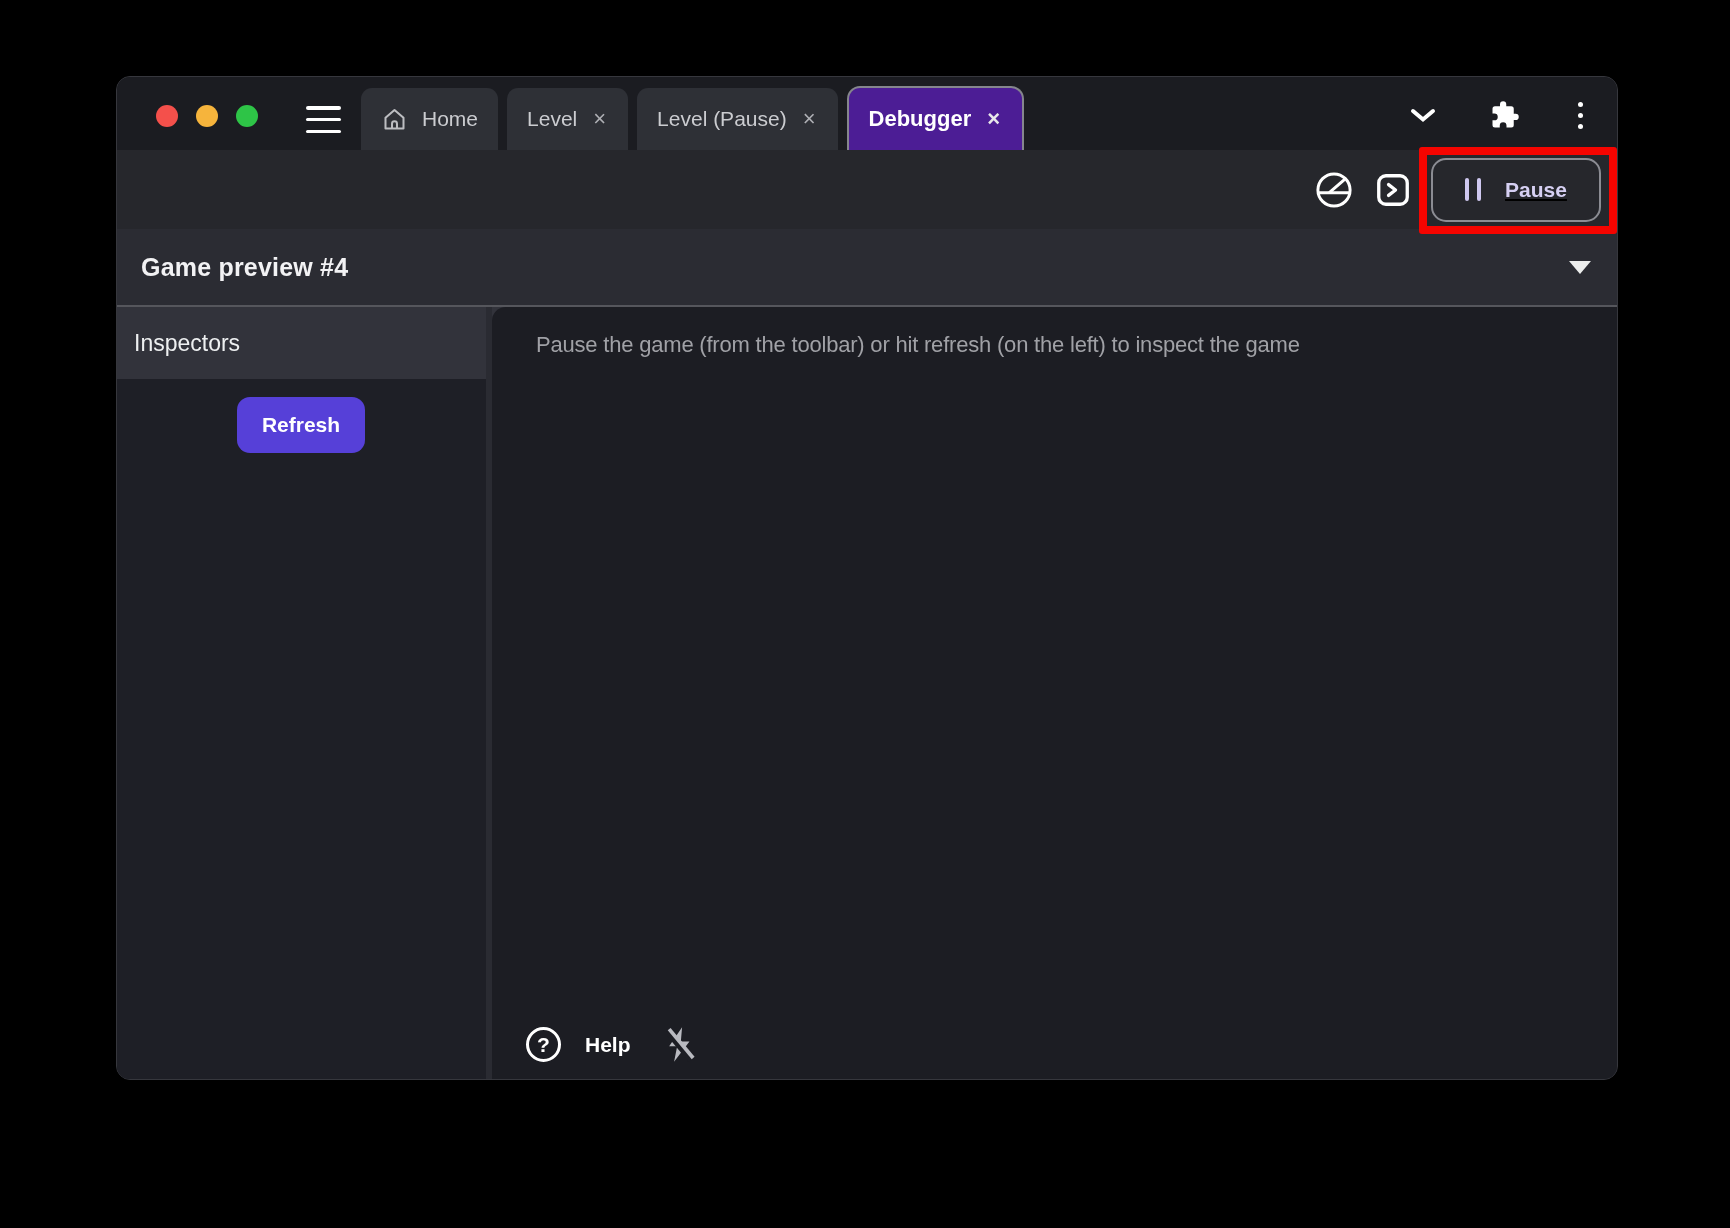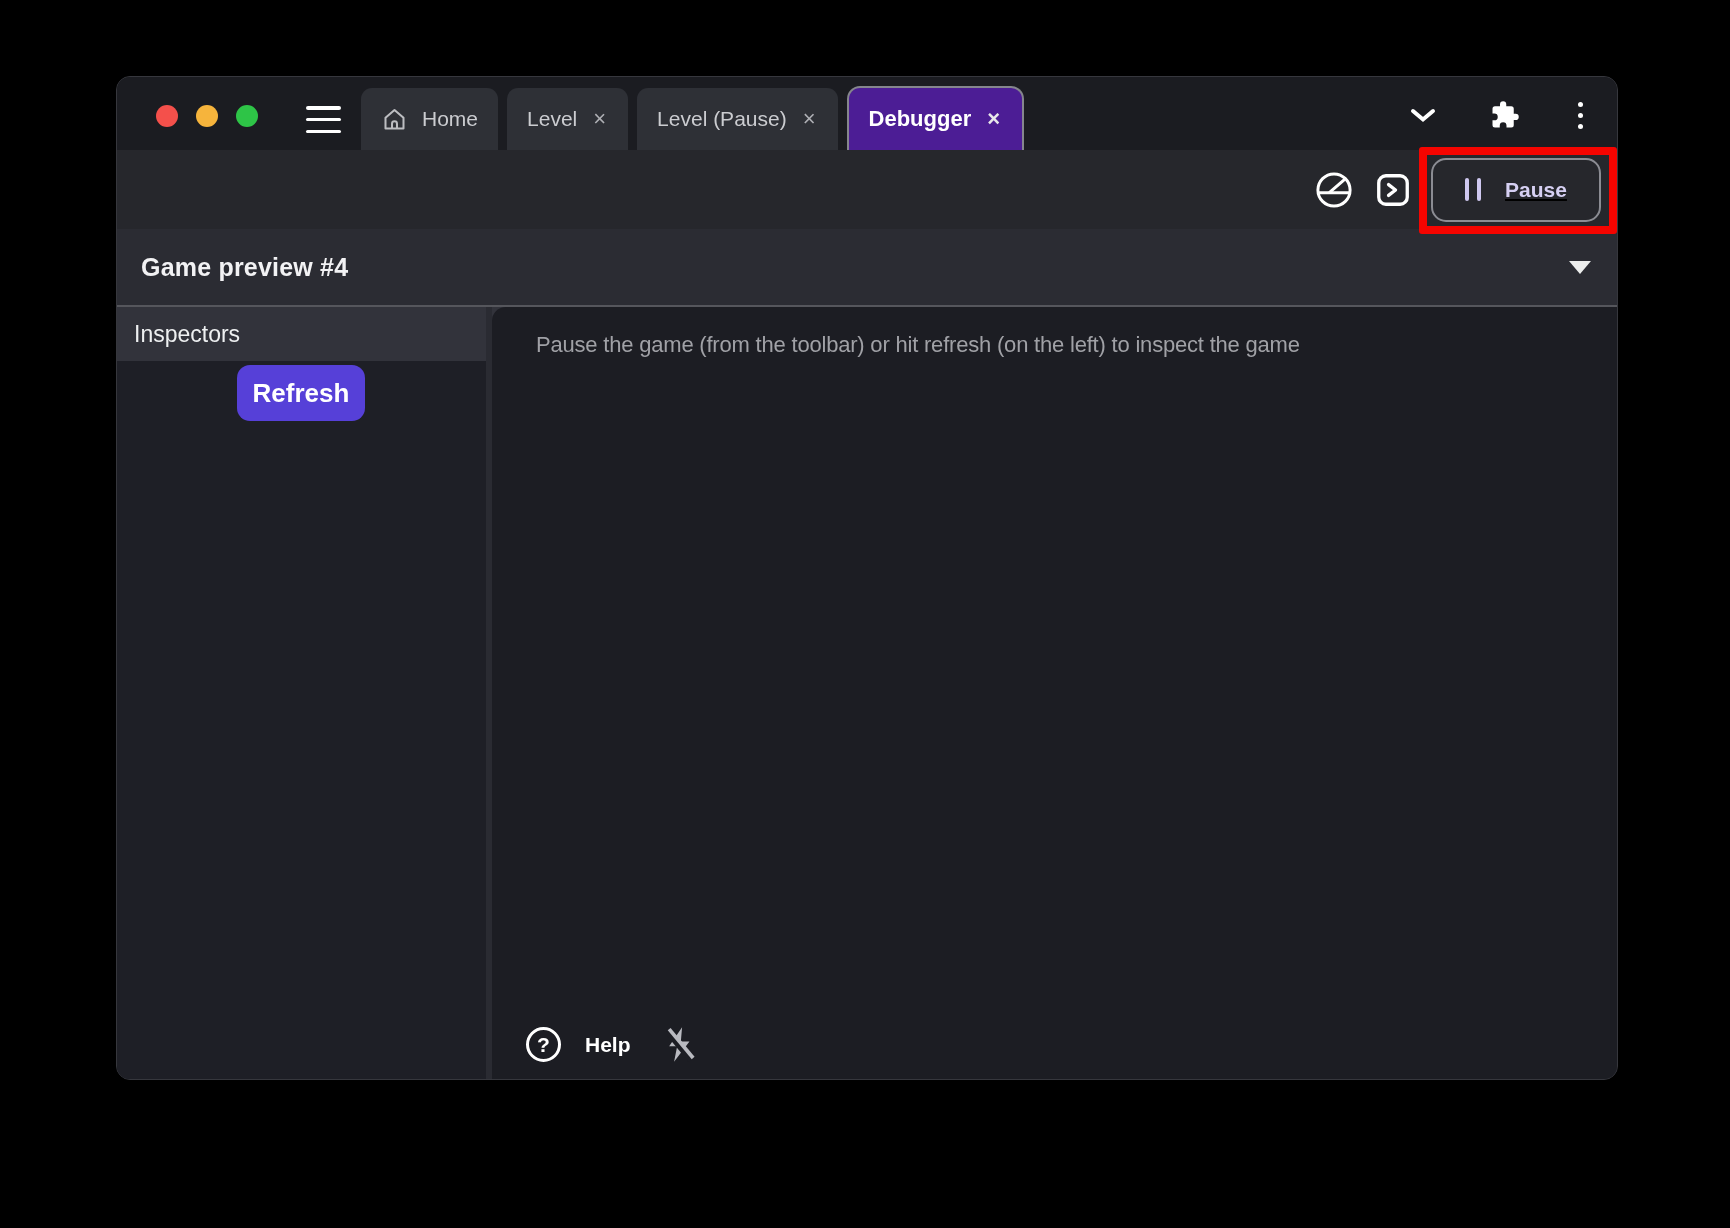--- a/index.html
+++ b/index.html
@@ -53,25 +53,25 @@
   .preview-row { position:relative; height:78px; background:#2b2c33; flex:0 0 auto;
                  border-bottom:2px solid #55565c; display:flex; align-items:center; }
   .preview-title { margin-left:24px; color:#f2f2f4; font-size:25px; font-weight:600; letter-spacing:.2px; }
   .preview-caret { position:absolute; right:26px; top:32px; width:0; height:0; cursor:pointer;
                    border-left:11px solid transparent; border-right:11px solid transparent;
                    border-top:13px solid #eceded; }
 
   
   .content { flex:1; display:flex; background:#32333b; min-height:0; }
   .sidebar { width:369px; background:#1e1f26; display:flex; flex-direction:column; }
-  .sidebar-header { height:54px; background:#32333b; display:flex; align-items:center;
+  .sidebar-header { height:72px; background:#32333b; display:flex; align-items:center;
                     padding-left:17px; color:#eef0f1; font-size:23px; }
   .sidebar-body { flex:1; background:#1e1f26; }
-  .refresh-btn { margin:4px 0 0 120px; width:128px; height:56px; background:#5640d8;
-                 border:none; border-radius:13px; color:#fff; font-size:26px; font-weight:bold;
+  .refresh-btn { margin:18px 0 0 120px; width:128px; height:56px; background:#5640d8;
+                 border:none; border-radius:13px; color:#fff; font-size:21px; font-weight:bold;
                  font-family:inherit; cursor:pointer; }
   .divider { width:6px; background:#2a2b32; }
   .main { flex:1; background:#1c1d23; border-top-left-radius:14px; position:relative; }
   .hint { padding:25px 30px 0 44px; color:#a0a1a6; font-size:22px; letter-spacing:-0.2px; }
 
   .footer { position:absolute; left:34px; bottom:16px; display:flex; align-items:center; gap:24px; }
   .help-circle { width:35px; height:35px; border:3px solid #fff; border-radius:50%;
                  display:flex; align-items:center; justify-content:center;
                  color:#fff; font-size:21px; font-weight:bold; cursor:pointer; }
   .help-label { color:#fff; font-size:21px; font-weight:bold; }

